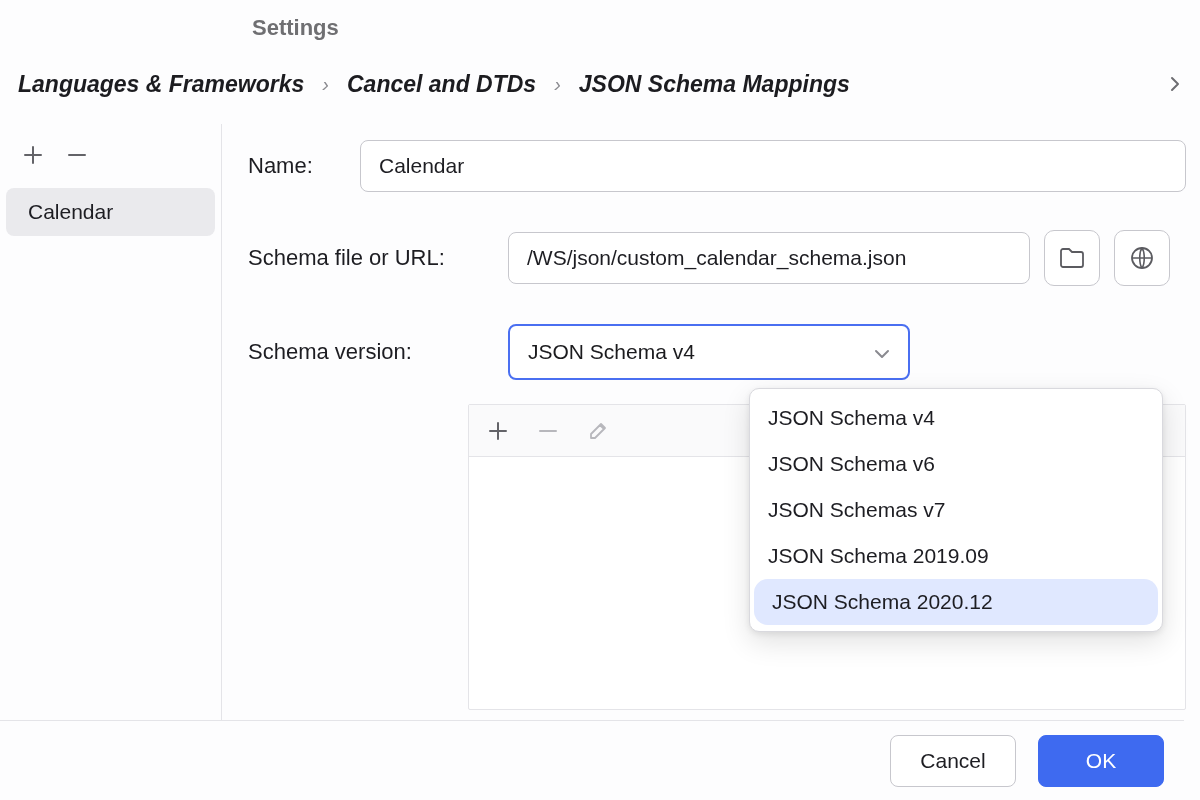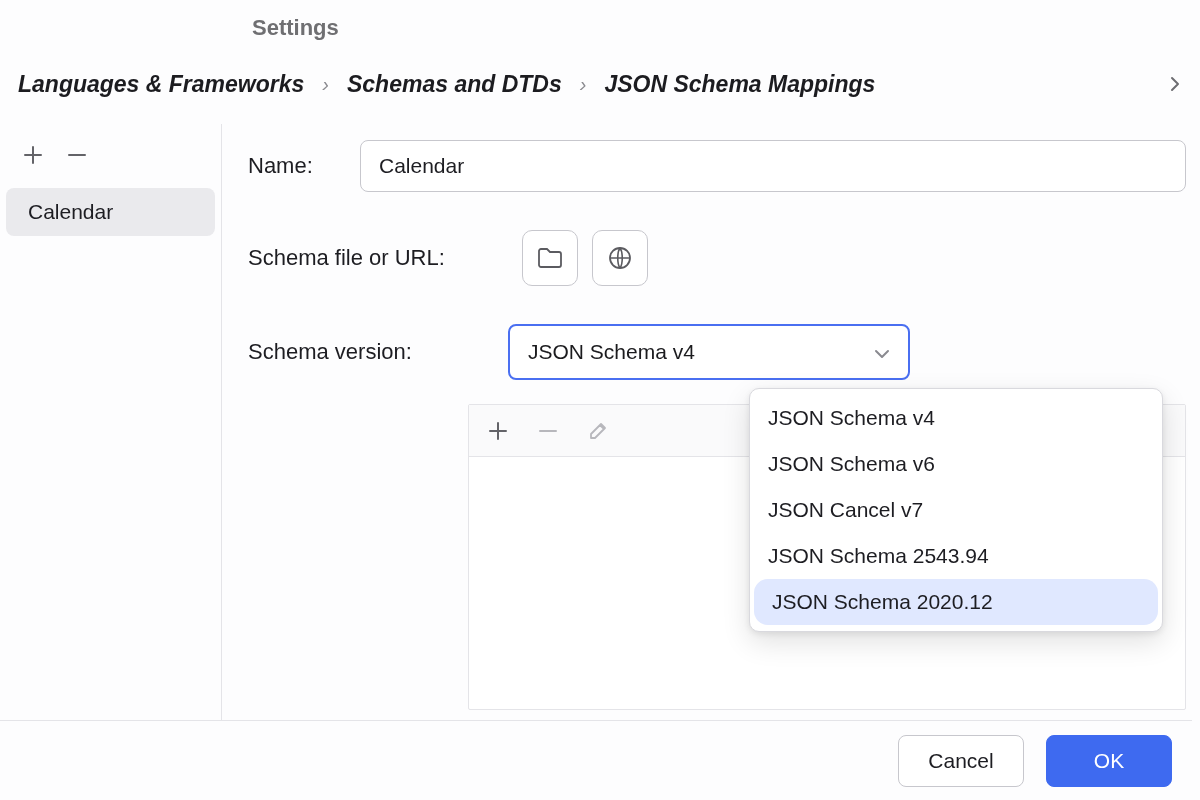--- a/index.html
+++ b/index.html
@@ -201,21 +201,21 @@
     background:#fafafb;
     display:flex;
     align-items:center;
     gap: 20px;
     padding-left: 14px;
   }
 
   
   .footer {
     position:absolute;
-    left:0; right:8px; bottom:0;
+    left:0; right:16px; bottom:0;
     height: 80px;
     border-top: 1px solid #e4e4e8;
     display:flex;
     align-items:center;
     justify-content:flex-end;
     gap: 22px;
     padding: 0 20px;
     background:#fdfdfe;
   }
   .btn {
@@ -240,21 +240,21 @@
 </head>
 <body>
 
 <div class="title-row">
   <span class="title">Settings</span>
 </div>
 
 <div class="breadcrumb-row">
   <span>Languages &amp; Frameworks</span>
   <span class="sep">›</span>
-  <span>Schemas and DTDs</span>
+  <span>Cancel and DTDs</span>
   <span class="sep">›</span>
   <span>JSON Schema Mappings</span>
   <span class="spacer"></span>
   <span class="chev-right">
     <svg width="10" height="16" viewBox="0 0 10 16">
         <path d="M2 2 L8 8 L2 14" stroke-width="2" stroke-linecap="round" stroke-linejoin="round"></path>
       </svg>
   </span>
 </div>
 
@@ -282,20 +282,21 @@
 
   <div class="content">
 
     <div class="form-row first">
       <span class="label">Name:</span>
       <input class="text-input name-input" value="Calendar" style="">
     </div>
 
     <div class="form-row">
       <span class="label">Schema file or URL:</span>
+      <input class="text-input url-input" value="/WS/json/custom_calendar_schema.json" style="">
       <span class="square-btn">
         <svg width="26" height="22" viewBox="0 0 26 22">
           <path d="M2 4 a2 2 0 0 1 2 -2 h6 l3 3 h9 a2 2 0 0 1 2 2 v11 a2 2 0 0 1 -2 2 h-18 a2 2 0 0 1 -2 -2 z" stroke-width="1.8"></path>
         </svg>
       </span>
       <span class="square-btn">
         <svg width="26" height="26" viewBox="0 0 26 26">
           <circle cx="13" cy="13" r="10" stroke-width="1.8"></circle>
           <path d="M3 13 H23 M13 3 C16 7 16 19 13 23 M13 3 C10 7 10 19 13 23" stroke-width="1.6"></path>
         </svg>
@@ -335,24 +336,24 @@
     </div>
 
     <div class="dropdown">
       <div class="dropdown-item">
         <span>JSON Schema v4</span>
       </div>
       <div class="dropdown-item">
         <span>JSON Schema v6</span>
       </div>
       <div class="dropdown-item">
-        <span>JSON Cancel v7</span>
+        <span>JSON Schemas v7</span>
       </div>
       <div class="dropdown-item">
-        <span>JSON Schema 2543.94</span>
+        <span>JSON Schema 2019.09</span>
       </div>
       <div class="dropdown-item highlight">
         <span>JSON Schema 2020.12</span>
       </div>
     </div>
 
   </div>
 </div>
 
 <div class="footer">

